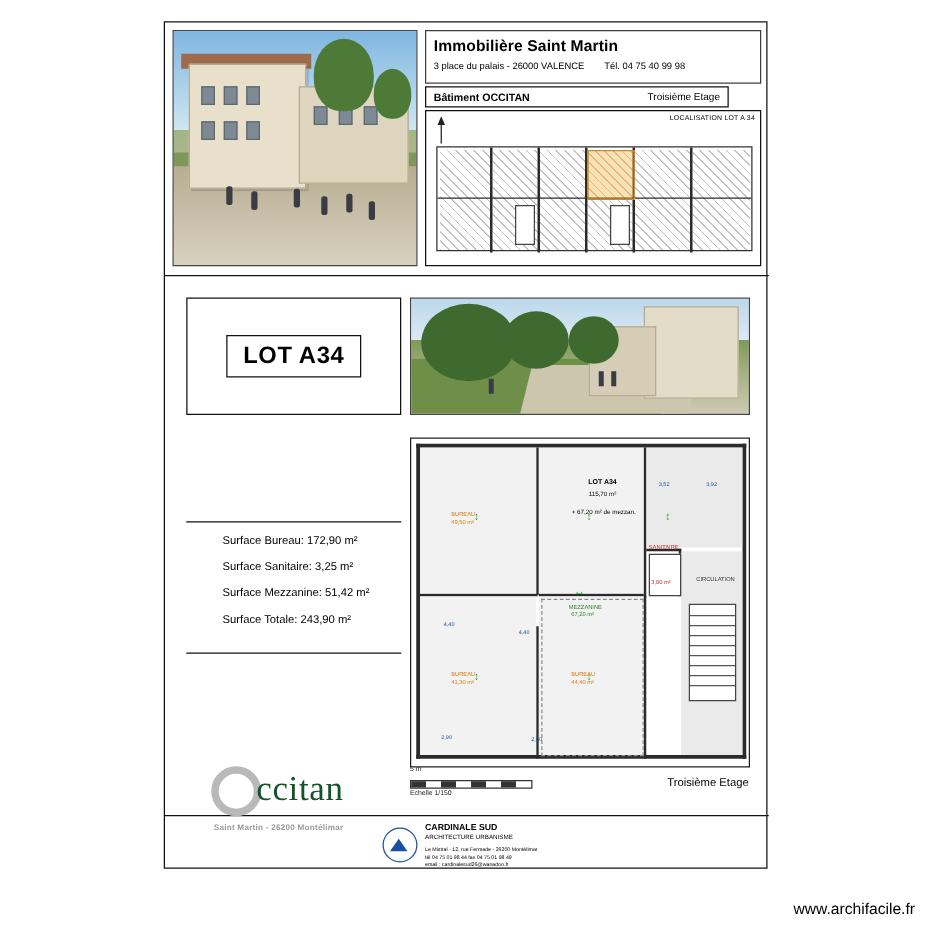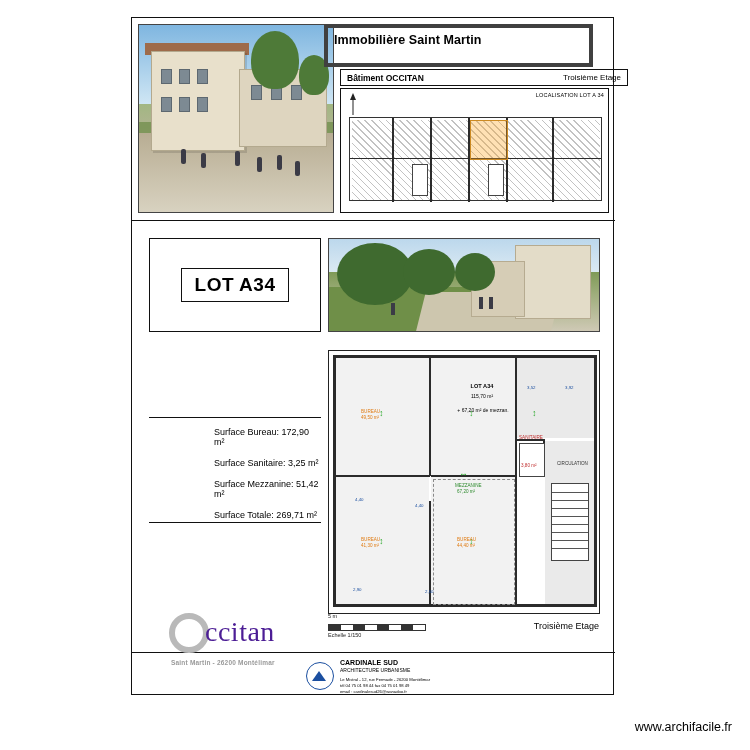--- a/index.html
+++ b/index.html
@@ -76,43 +76,43 @@
   }
   .photo-top .win {
     position:absolute; width:9px; height:13px; background:#7d8a93; border:1px solid #5d6870;
   }
   .photo-top .person {
     position:absolute; width:5px; height:15px; background:#3b3b46; border-radius:2px;
   }
   
   .titlebox {
     position: absolute;
-    left: 192px; top: 6px;
+    left: 208px; top: 6px;
     width: 269px; height: 43px;
-    border: 4px solid #404040;
+    border: 1px solid #404040;
     box-sizing: border-box;
     padding: 5px 6px 0 6px;
   }
   .agency-name {
     font-size: 12.5px;
     font-weight: bold;
     color: #000;
     letter-spacing: .1px;
   }
   .agency-addr {
     font-size: 7.5px;
     color: #000;
     margin-top: 4px;
   }
   .agency-addr .tel { margin-left: 14px; }
 
   .batbox {
     position: absolute;
     left: 208px; top: 51px;
-    width: 288px; height: 17px;
+    width: 243px; height: 17px;
     border: 1px solid #111;
     box-sizing: border-box;
     display: flex;
     align-items: center;
     justify-content: space-between;
     padding: 0 6px;
     font-size: 8.5px;
     font-weight: bold;
   }
   .batbox .right { font-weight: normal; font-size: 8px; }
@@ -196,38 +196,37 @@
     width:172px; height:106px;
     box-sizing:border-box;
     border-top:1px solid #111;
     border-bottom:1px solid #111;
     padding:9px 0 0 29px;
   }
   .surfbox div {
     font-size:9px;
     margin-bottom:11px;
     color:#000;
-    margin-left:36px;
   }
   
   .logo {
     position:absolute;
     left:37px; top:392px;
     width:160px; height:58px;
   }
   .logo .ring {
     position:absolute; left:0; top:0;
     width:40px; height:40px;
     border:6px solid #b9b9b9;
     border-radius:50%;
     box-sizing:border-box;
   }
   .logo .word {
     position:absolute; left:36px; top:3px;
-    font-size:28px; color:#4c1d95;
+    font-size:28px; color:#14532d;
     font-family:"Liberation Serif", serif;
     letter-spacing:.5px;
   }
   .logo .sub {
     position:absolute; left:2px; top:46px;
     font-size:6.5px; color:#9a9a9a; font-weight:bold;
     letter-spacing:.2px;
   }
 
   
@@ -381,20 +380,24 @@
         <div class="person" style="left:42px;top:124px;"></div>
         <div class="person" style="left:62px;top:128px;"></div>
         <div class="person" style="left:96px;top:126px;"></div>
         <div class="person" style="left:118px;top:132px;"></div>
         <div class="person" style="left:138px;top:130px;"></div>
         <div class="person" style="left:156px;top:136px;"></div>
       </div>
 
       <div class="titlebox">
         <div class="agency-name">Immobilière Saint Martin</div>
+        <div class="agency-addr">
+          <span>3 place du palais - 26000 VALENCE</span>
+          <span class="tel">Tél. 04 75 40 99 98</span>
+        </div>
       </div>
 
       <div class="batbox">
         <span>Bâtiment  OCCITAN</span>
         <span class="right">Troisième Etage</span>
       </div>
 
       <div class="localbox">
         <div class="loc-label">LOCALISATION  LOT A 34</div>
 
@@ -445,21 +448,21 @@
         <div class="b-tree" style="left:126px;top:14px;width:40px;height:38px;"></div>
         <div class="person" style="position:absolute;left:62px;top:64px;width:4px;height:12px;background:#3b3b46;"></div>
         <div class="person" style="position:absolute;left:150px;top:58px;width:4px;height:12px;background:#3b3b46;"></div>
         <div class="person" style="position:absolute;left:160px;top:58px;width:4px;height:12px;background:#3b3b46;"></div>
       </div>
 
       <div class="surfbox">
         <div>Surface Bureau: 172,90 m²</div>
         <div>Surface Sanitaire: 3,25 m²</div>
         <div>Surface Mezzanine: 51,42 m²</div>
-        <div>Surface Totale: 269,71 m²</div>
+        <div>Surface Totale: 243,90 m²</div>
       </div>
 
       <div class="logo">
         <div class="ring"></div>
         <div class="word">ccitan</div>
         <div class="sub">Saint Martin - 26200 Montélimar</div>
       </div>
 
       <div class="mainplan">
 

